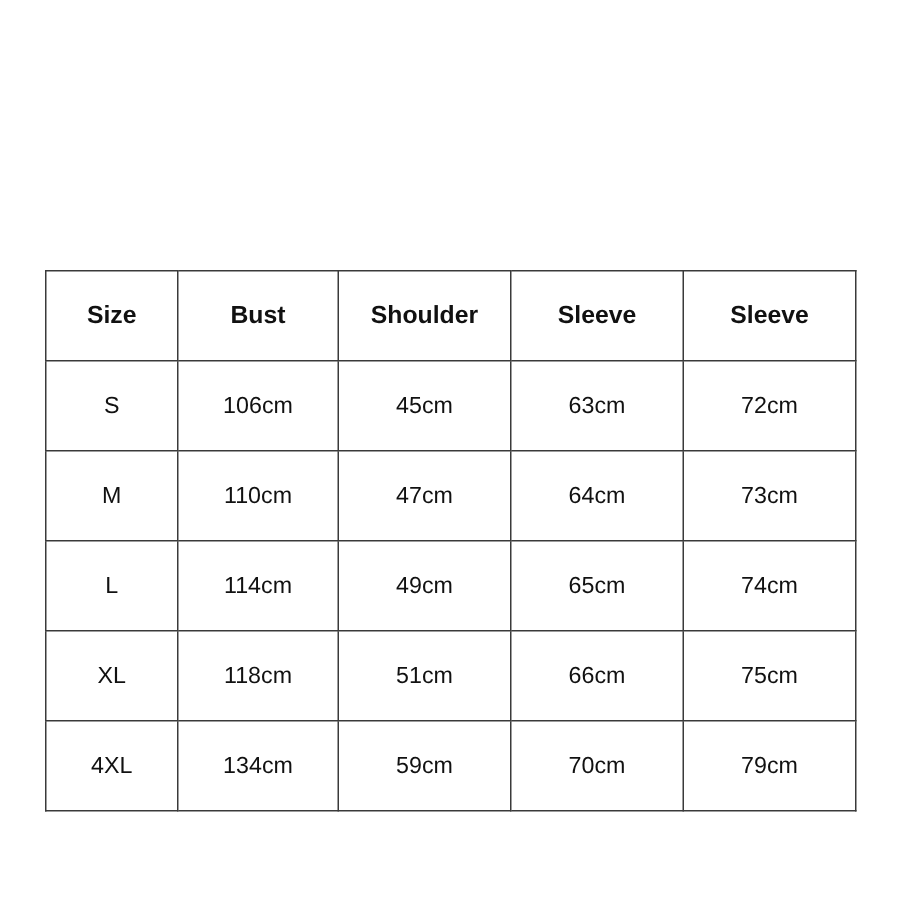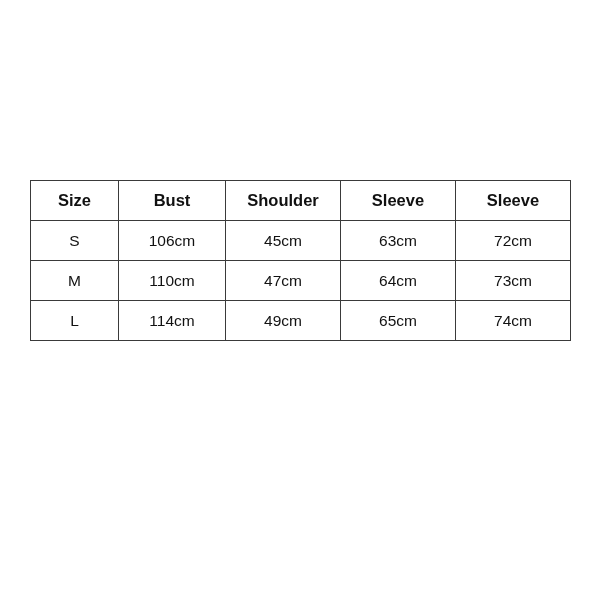--- a/index.html
+++ b/index.html
@@ -34,21 +34,21 @@
     table-layout: fixed;
     width: 540px;
     background: #ffffff;
   }
 
   table.size-chart td,
   table.size-chart th {
     border: 1px solid #3a3a3a;
     height: 35px;
     line-height: 35px;
-    padding: 2px;
+    padding: 12px;
     text-align: center;
     vertical-align: middle;
     color: #111111;
     font-size: 15.5px;
     white-space: nowrap;
     background: #ffffff;
   }
 
   table.size-chart th {
     font-weight: bold;
@@ -100,17 +100,31 @@
           <td>64cm</td>
           <td>73cm</td>
         </tr>
         <tr>
           <td>L</td>
           <td>114cm</td>
           <td>49cm</td>
           <td>65cm</td>
           <td>74cm</td>
         </tr>
+        <tr>
+          <td>XL</td>
+          <td>118cm</td>
+          <td>51cm</td>
+          <td>66cm</td>
+          <td>75cm</td>
+        </tr>
+        <tr>
+          <td>4XL</td>
+          <td>134cm</td>
+          <td>59cm</td>
+          <td>70cm</td>
+          <td>79cm</td>
+        </tr>
       </tbody>
     </table>
   </div>
 
 </div>
 
 </body></html>

